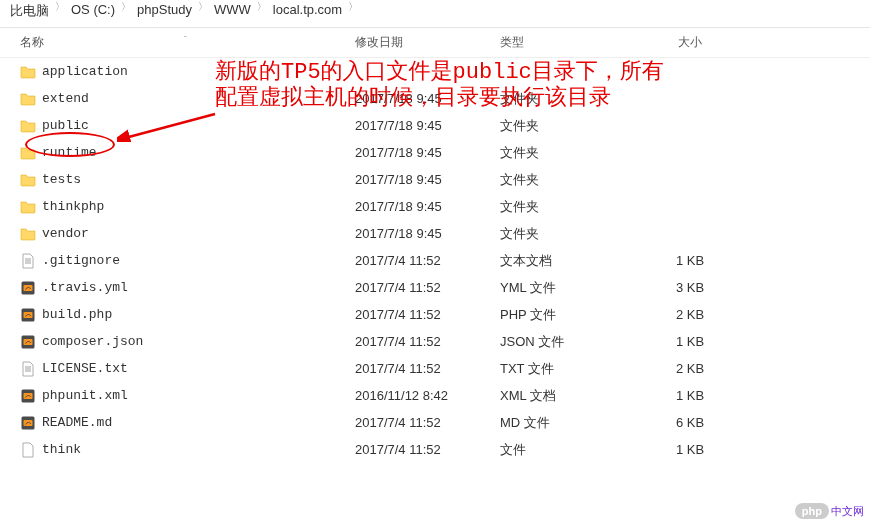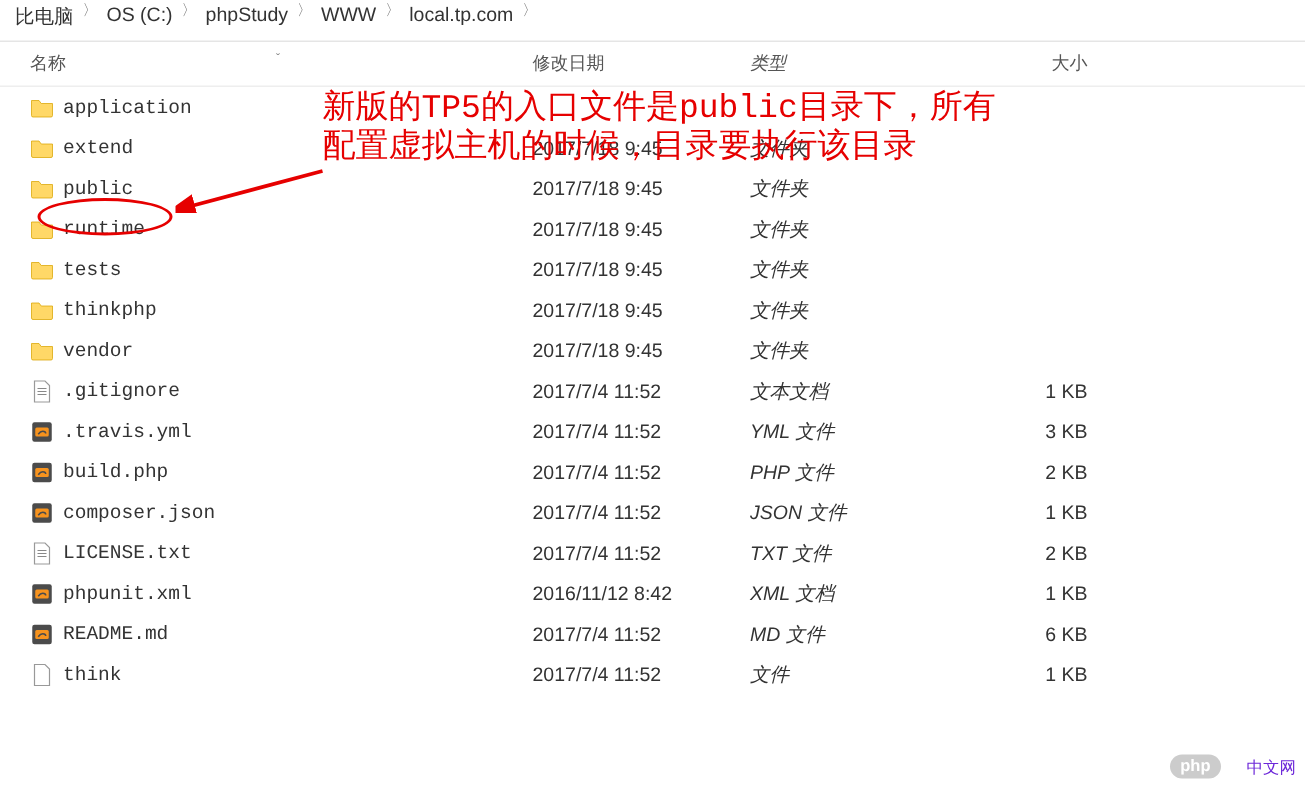--- a/index.html
+++ b/index.html
@@ -32,22 +32,22 @@
       display: flex;
       align-items: center;
       height: 30px;
       border-bottom: 1px solid #eee;
       font-size: 12px;
       color: #555;
       padding-left: 20px;
     }
     .col-name { width: 335px; display: flex; align-items: flex-start; }
     .col-date { width: 145px; }
-    .col-type { width: 155px; font-style: italic; }
-    .col-size { width: 100px; text-align: right; padding-right: 30px; }
+    .col-type { width: 155px; }
+    .col-size { width: 100px; text-align: center; padding-right: 30px; }
     .sort-arrow { margin-left: 140px; color: #888; font-size: 8px; }
     .file-list { }
     .file-row {
       display: flex;
       align-items: center;
       height: 27px;
       padding-left: 20px;
       font-size: 13px;
     }
     .icon-cell { width: 22px; display: flex; align-items: center; }
@@ -82,21 +82,21 @@
       width: 100px;
       height: 30px;
       pointer-events: none;
     }
     .watermark {
       position: absolute;
       right: 6px;
       bottom: 6px;
       display: flex;
       align-items: center;
-      gap: 17px;
+      gap: 2px;
     }
     .wm-badge {
       background: #ccc;
       color: #fff;
       font-weight: bold;
       font-size: 11px;
       padding: 2px 7px;
       border-radius: 10px;
     }
     .wm-text { font-size: 11px; color: #6d28d9; font-family: Liberation Mono, monospace; }

